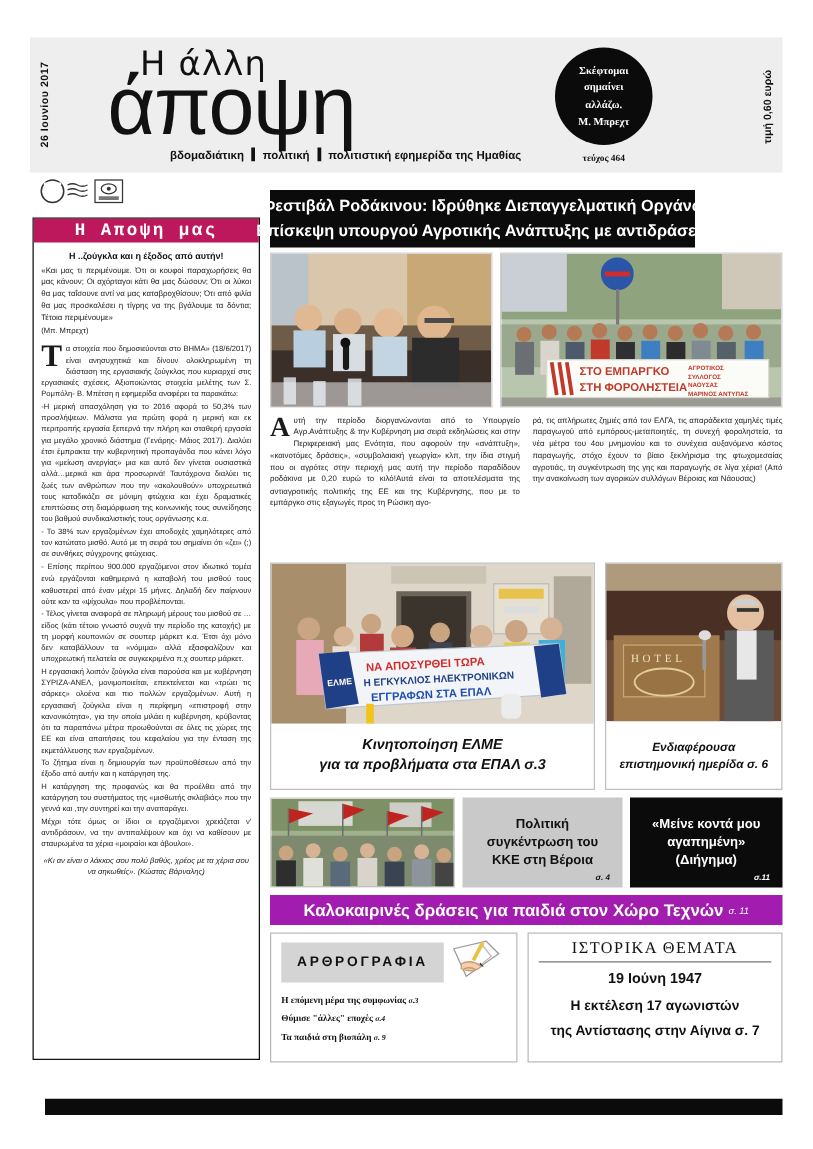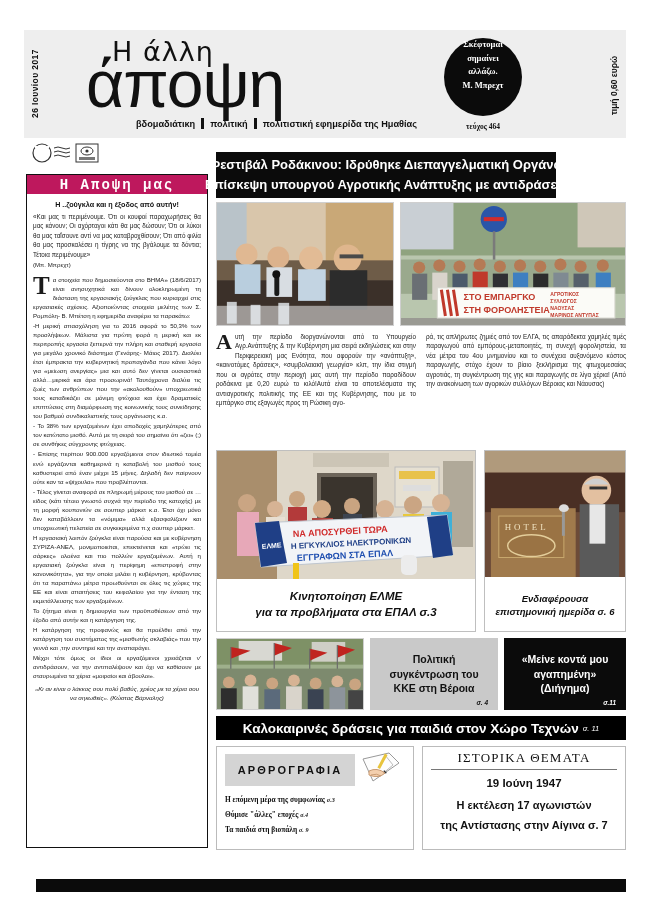--- a/index.html
+++ b/index.html
@@ -42,21 +42,21 @@
   }
   .subtitle{
     position:absolute;left:112px;top:88px;
     font-size:9.2px;font-weight:bold;color:#111;white-space:nowrap;
     display:flex;align-items:center;gap:6px;
   }
   .sub-sep{display:inline-block;width:3px;height:11px;background:#111;}
   .badge-circle{
     position:absolute;left:420px;top:8px;width:78px;height:78px;border-radius:50%;
     background:#0b0b0b;color:#fff;
-    display:flex;flex-direction:column;align-items:center;
+    display:flex;flex-direction:column;align-items:center;justify-content:center;
     font-family:"Liberation Serif",serif;
     font-size:8.5px;font-weight:bold;line-height:1.6;text-align:center;
   }
   .issue{
     position:absolute;left:420px;top:92px;width:78px;text-align:center;
     font-size:7.5px;font-weight:bold;font-family:"Liberation Serif",serif;color:#111;
   }
 
   
   .emblems{position:absolute;left:30px;top:142px;width:80px;height:22px;}
@@ -165,21 +165,21 @@
     flex:1;height:72px;background:#0b0b0b;box-sizing:border-box;
     display:flex;flex-direction:column;align-items:center;justify-content:center;
     font-size:10.5px;font-weight:bold;color:#fff;line-height:1.42;text-align:center;
     position:relative;
   }
   .pg-corner{position:absolute;bottom:3px;right:10px;font-size:6.5px;font-style:italic;font-weight:bold;}
 
   
   .summer{
     position:absolute;left:216px;top:716px;width:410px;height:24px;
-    background:#000000;color:#fff;box-sizing:border-box;
+    background:#a21caf;color:#fff;box-sizing:border-box;
     display:flex;align-items:center;justify-content:center;gap:4px;
   }
   .summer .s-main{font-size:13.5px;font-weight:bold;}
   .summer .s-pg{font-size:7.5px;font-style:italic;}
 
   
   .lower{
     position:absolute;left:216px;top:746px;width:410px;height:104px;
     display:flex;gap:8px;
   }

